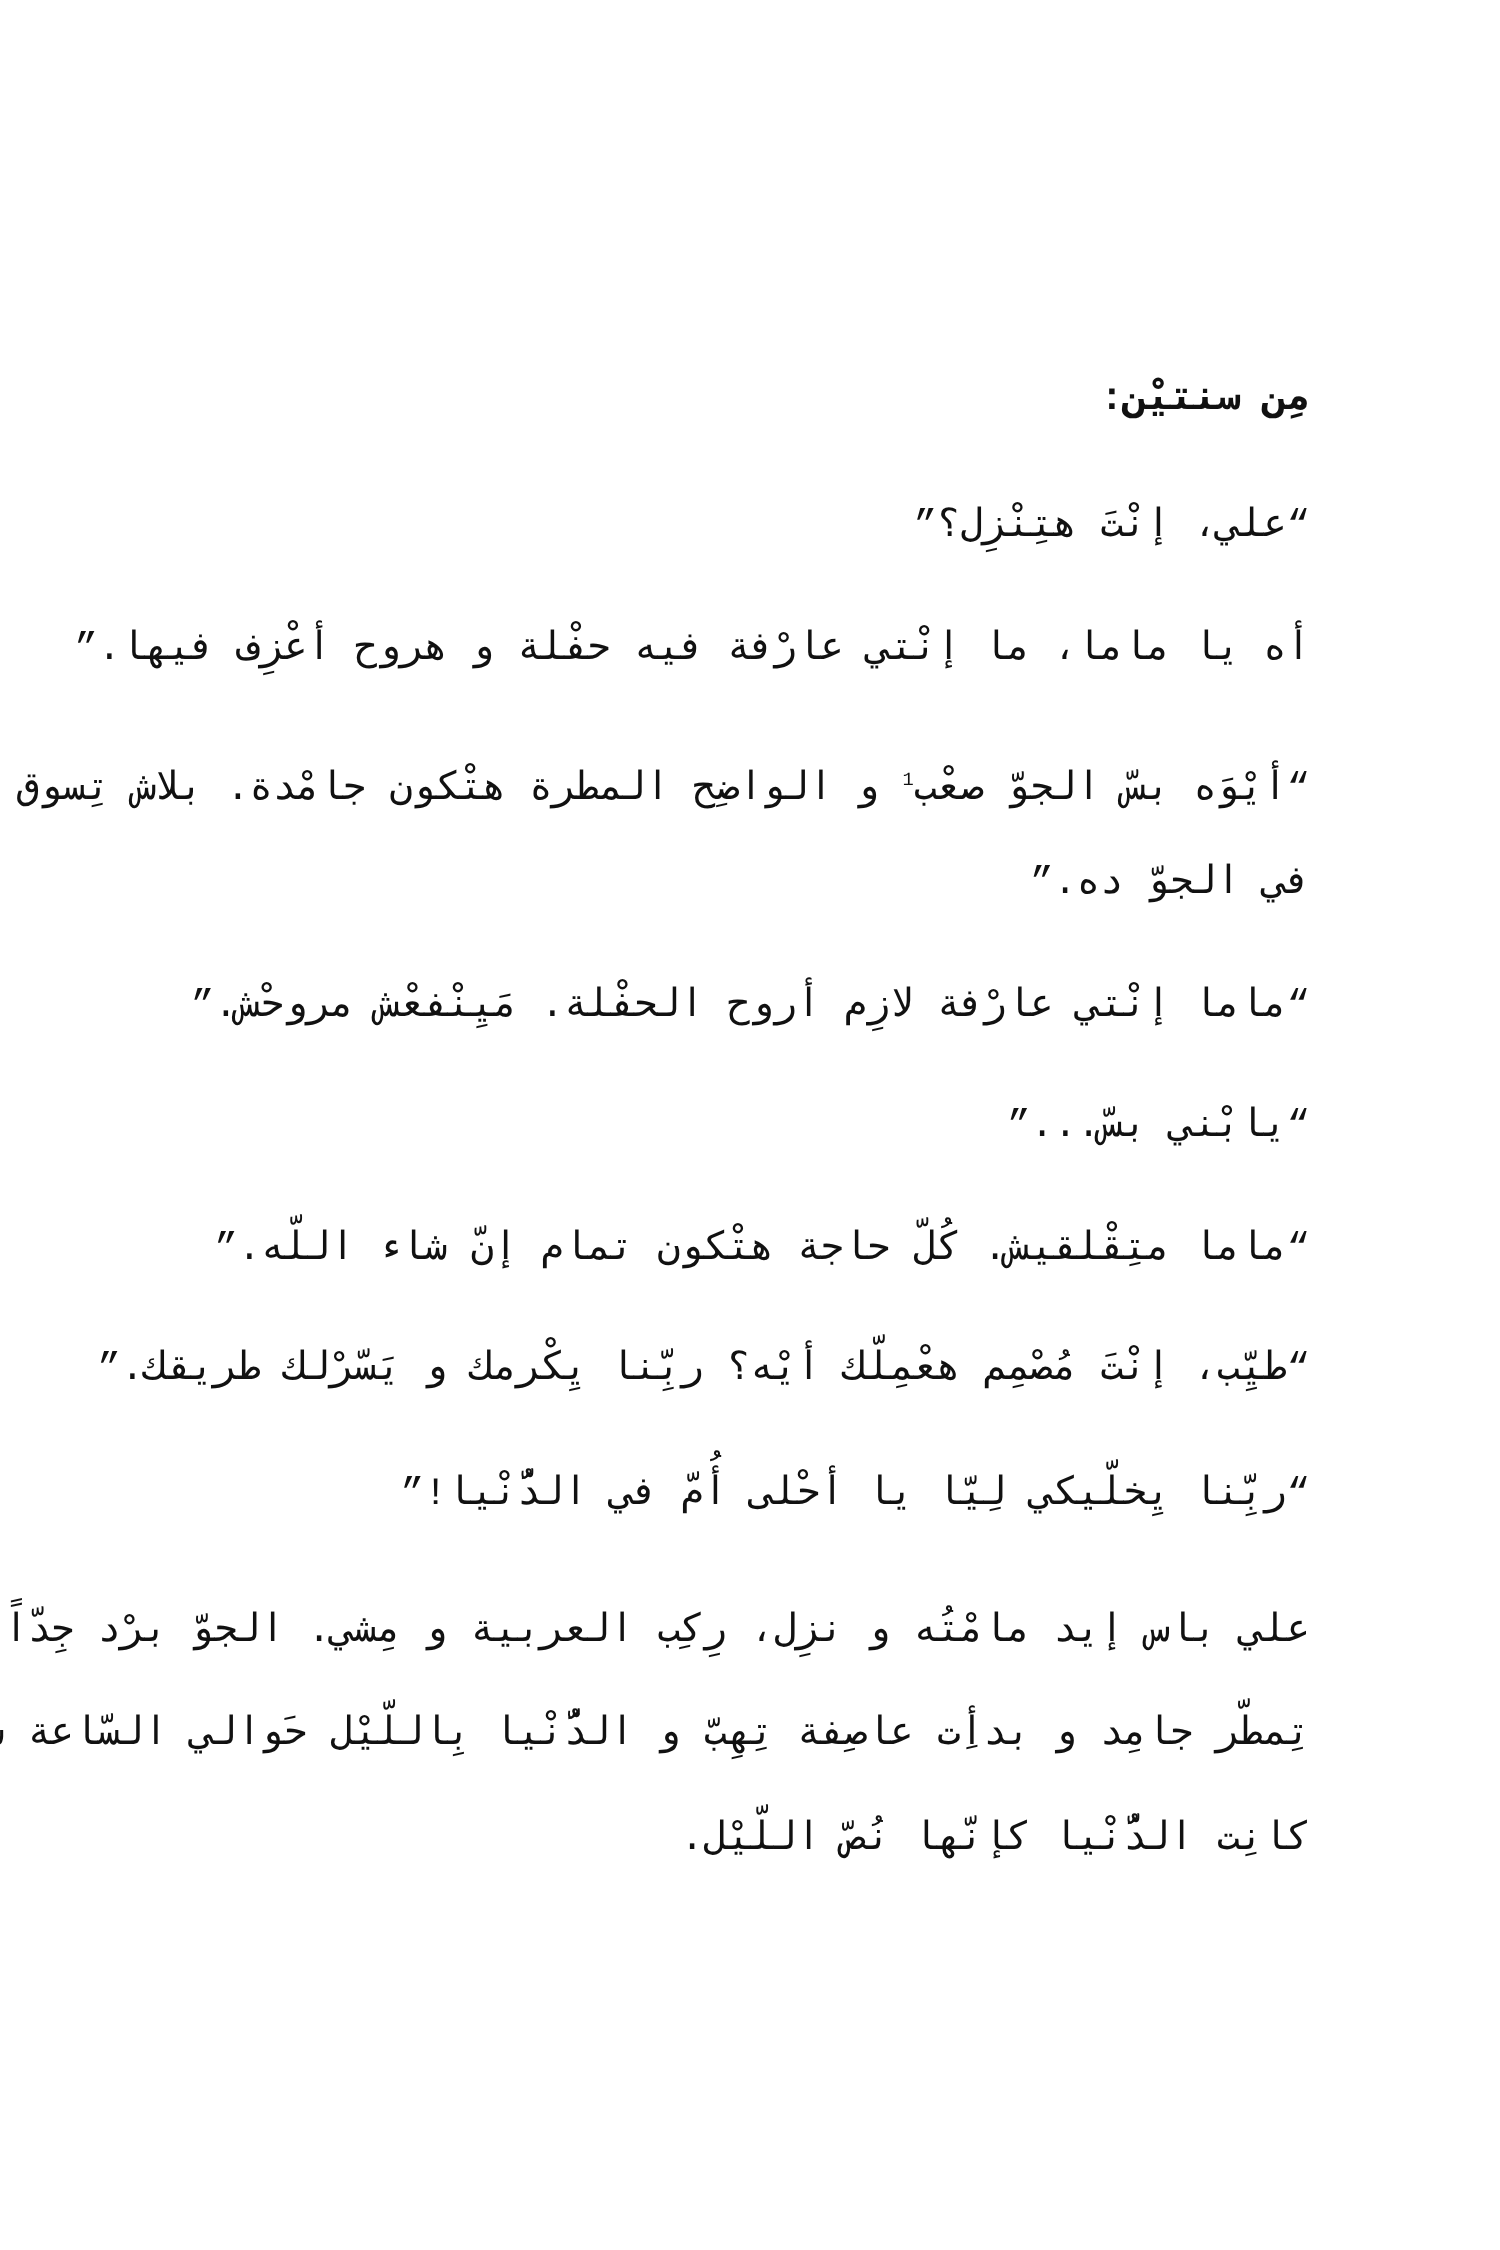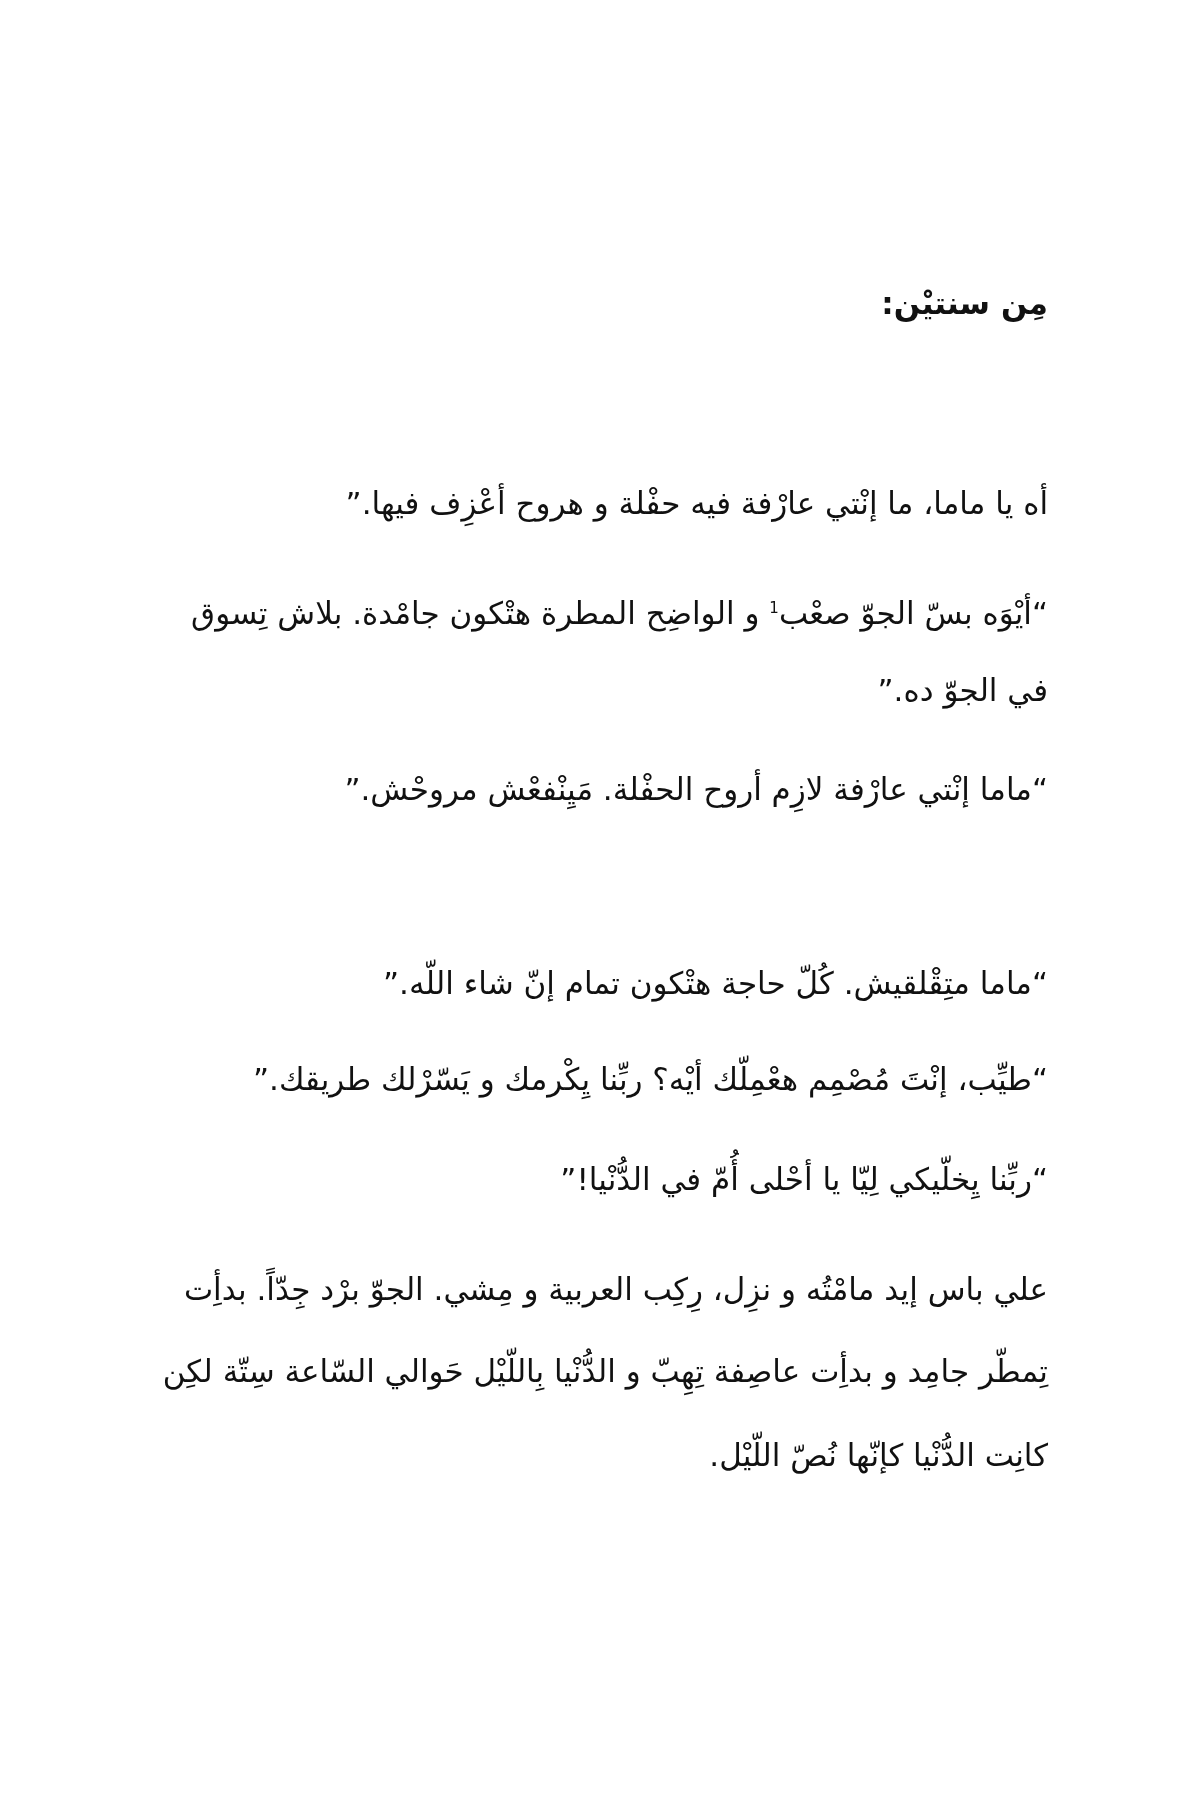--- a/index.html
+++ b/index.html
@@ -30,35 +30,37 @@
     .footer .sep { font-weight: bold; margin: 0 6px; }
     .footer .num { font-weight: bold; }
     .diac { color: #DFA01B; }
   </style>
 </head>
 <body>
 
 <div class="page">
 
 
-  <div class="body-text" style="top:0; height:1600px;">
+  <div class="body-text" style="top:17px; height:1600px;font-family:Liberation Mono, monospace;">
 
     <div class="line heading" style="top:280px;">م<span class="diac" style="color: rgb(223, 160, 27);">ِ</span>ن سنتي<span class="diac" style="color: rgb(223, 160, 27);">ْ</span>ن:</div>
 
+    <div class="line" style="top:382px;">“علي، إن<span class="diac" style="color: rgb(223, 160, 27);">ْ</span>ت<span class="diac" style="color: rgb(223, 160, 27);">َ</span> هت<span class="diac" style="color: rgb(223, 160, 27);">ِ</span>ن<span class="diac" style="color: rgb(223, 160, 27);">ْ</span>ز<span class="diac" style="color: rgb(223, 160, 27);">ِ</span>ل؟”</div>
 
     <div class="line" style="top:480px;">أه يا ماما، ما إن<span class="diac" style="color: rgb(223, 160, 27);">ْ</span>تي عار<span class="diac" style="color: rgb(223, 160, 27);">ْ</span>فة فيه حف<span class="diac" style="color: rgb(223, 160, 27);">ْ</span>لة و هروح أع<span class="diac" style="color: rgb(223, 160, 27);">ْ</span>ز<span class="diac" style="color: rgb(223, 160, 27);">ِ</span>ف فيها.”</div>
 
     <div class="line" style="top:585px;">
       <span>“أي<span class="diac" style="color: rgb(223, 160, 27);">ْ</span>و<span class="diac" style="color: rgb(223, 160, 27);">َ</span>ه بس<span class="diac" style="color: rgb(223, 160, 27);">ّ</span> الجو<span class="diac" style="color: rgb(223, 160, 27);">ّ</span> صع<span class="diac" style="color: rgb(223, 160, 27);">ْ</span>ب</span><sup class="sup">1</sup><span> و الواض<span class="diac" style="color: rgb(223, 160, 27);">ِ</span>ح المطرة هت<span class="diac" style="color: rgb(223, 160, 27);">ْ</span>كون جام<span class="diac" style="color: rgb(223, 160, 27);">ْ</span>دة. بلاش ت<span class="diac" style="color: rgb(223, 160, 27);">ِ</span>سوق</span>
     </div>
 
     <div class="line" style="top:667px;">في الجو<span class="diac" style="color: rgb(223, 160, 27);">ّ</span> ده.”</div>
 
     <div class="line" style="top:766px;">“ماما إن<span class="diac" style="color: rgb(223, 160, 27);">ْ</span>تي عار<span class="diac" style="color: rgb(223, 160, 27);">ْ</span>فة لاز<span class="diac" style="color: rgb(223, 160, 27);">ِ</span>م أروح الحف<span class="diac" style="color: rgb(223, 160, 27);">ْ</span>لة. م<span class="diac" style="color: rgb(223, 160, 27);">َ</span>ي<span class="diac" style="color: rgb(223, 160, 27);">ِ</span>ن<span class="diac" style="color: rgb(223, 160, 27);">ْ</span>فع<span class="diac" style="color: rgb(223, 160, 27);">ْ</span>ش مروح<span class="diac" style="color: rgb(223, 160, 27);">ْ</span>ش.”</div>
 
+    <div class="line" style="top:862px;">“ياب<span class="diac" style="color: rgb(223, 160, 27);">ْ</span>ني بس<span class="diac" style="color: rgb(223, 160, 27);">ّ</span>...”</div>
 
     <div class="line" style="top:960px;">“ماما مت<span class="diac" style="color: rgb(223, 160, 27);">ِ</span>ق<span class="diac" style="color: rgb(223, 160, 27);">ْ</span>لقيش. ك<span class="diac" style="color: rgb(223, 160, 27);">ُ</span>ل<span class="diac" style="color: rgb(223, 160, 27);">ّ</span> حاجة هت<span class="diac" style="color: rgb(223, 160, 27);">ْ</span>كون تمام إن<span class="diac" style="color: rgb(223, 160, 27);">ّ</span> شاء الل<span class="diac" style="color: rgb(223, 160, 27);">ّ</span>ه.”</div>
 
     <div class="line" style="top:1056px;">“طي<span class="diac" style="color: rgb(223, 160, 27);">ِ</span><span class="diac" style="color: rgb(223, 160, 27);">ّ</span>ب، إن<span class="diac" style="color: rgb(223, 160, 27);">ْ</span>ت<span class="diac" style="color: rgb(223, 160, 27);">َ</span> م<span class="diac" style="color: rgb(223, 160, 27);">ُ</span>ص<span class="diac" style="color: rgb(223, 160, 27);">ْ</span>م<span class="diac" style="color: rgb(223, 160, 27);">ِ</span>م هع<span class="diac" style="color: rgb(223, 160, 27);">ْ</span>م<span class="diac" style="color: rgb(223, 160, 27);">ِ</span>ل<span class="diac" style="color: rgb(223, 160, 27);">ّ</span>ك أي<span class="diac" style="color: rgb(223, 160, 27);">ْ</span>ه؟ رب<span class="diac" style="color: rgb(223, 160, 27);">ِ</span><span class="diac" style="color: rgb(223, 160, 27);">ّ</span>نا ي<span class="diac" style="color: rgb(223, 160, 27);">ِ</span>ك<span class="diac" style="color: rgb(223, 160, 27);">ْ</span>رمك و ي<span class="diac" style="color: rgb(223, 160, 27);">َ</span>س<span class="diac" style="color: rgb(223, 160, 27);">ّ</span>ر<span class="diac" style="color: rgb(223, 160, 27);">ْ</span>لك طريقك.”</div>
 
     <div class="line" style="top:1156px;">“رب<span class="diac" style="color: rgb(223, 160, 27);">ِ</span><span class="diac" style="color: rgb(223, 160, 27);">ّ</span>نا ي<span class="diac" style="color: rgb(223, 160, 27);">ِ</span>خل<span class="diac" style="color: rgb(223, 160, 27);">ّ</span>يكي ل<span class="diac" style="color: rgb(223, 160, 27);">ِ</span>ي<span class="diac" style="color: rgb(223, 160, 27);">ّ</span>ا يا أح<span class="diac" style="color: rgb(223, 160, 27);">ْ</span>لى أ<span class="diac" style="color: rgb(223, 160, 27);">ُ</span>م<span class="diac" style="color: rgb(223, 160, 27);">ّ</span> في الد<span class="diac" style="color: rgb(223, 160, 27);">ُ</span><span class="diac" style="color: rgb(223, 160, 27);">ّ</span>ن<span class="diac" style="color: rgb(223, 160, 27);">ْ</span>يا!”</div>
 
     <div class="line" style="top:1266px;">علي باس إيد مام<span class="diac" style="color: rgb(223, 160, 27);">ْ</span>ت<span class="diac" style="color: rgb(223, 160, 27);">ُ</span>ه و نز<span class="diac" style="color: rgb(223, 160, 27);">ِ</span>ل، ر<span class="diac" style="color: rgb(223, 160, 27);">ِ</span>ك<span class="diac" style="color: rgb(223, 160, 27);">ِ</span>ب العربية و م<span class="diac" style="color: rgb(223, 160, 27);">ِ</span>شي. الجو<span class="diac" style="color: rgb(223, 160, 27);">ّ</span> بر<span class="diac" style="color: rgb(223, 160, 27);">ْ</span>د ج<span class="diac" style="color: rgb(223, 160, 27);">ِ</span>د<span class="diac" style="color: rgb(223, 160, 27);">ّ</span>ا<span class="diac" style="color: rgb(223, 160, 27);">ً</span>. بدأ<span class="diac" style="color: rgb(223, 160, 27);">ِ</span>ت</div>
     <div class="line" style="top:1348px;">ت<span class="diac" style="color: rgb(223, 160, 27);">ِ</span>مط<span class="diac" style="color: rgb(223, 160, 27);">ّ</span>ر جام<span class="diac" style="color: rgb(223, 160, 27);">ِ</span>د و بدأ<span class="diac" style="color: rgb(223, 160, 27);">ِ</span>ت عاص<span class="diac" style="color: rgb(223, 160, 27);">ِ</span>فة ت<span class="diac" style="color: rgb(223, 160, 27);">ِ</span>ه<span class="diac" style="color: rgb(223, 160, 27);">ِ</span>ب<span class="diac" style="color: rgb(223, 160, 27);">ّ</span> و الد<span class="diac" style="color: rgb(223, 160, 27);">ُ</span><span class="diac" style="color: rgb(223, 160, 27);">ّ</span>ن<span class="diac" style="color: rgb(223, 160, 27);">ْ</span>يا ب<span class="diac" style="color: rgb(223, 160, 27);">ِ</span>الل<span class="diac" style="color: rgb(223, 160, 27);">ّ</span>ي<span class="diac" style="color: rgb(223, 160, 27);">ْ</span>ل ح<span class="diac" style="color: rgb(223, 160, 27);">َ</span>والي الس<span class="diac" style="color: rgb(223, 160, 27);">ّ</span>اعة س<span class="diac" style="color: rgb(223, 160, 27);">ِ</span>ت<span class="diac" style="color: rgb(223, 160, 27);">ّ</span>ة لك<span class="diac" style="color: rgb(223, 160, 27);">ِ</span>ن</div>
     <div class="line" style="top:1432px;">كان<span class="diac" style="color: rgb(223, 160, 27);">ِ</span>ت الد<span class="diac" style="color: rgb(223, 160, 27);">ُ</span><span class="diac" style="color: rgb(223, 160, 27);">ّ</span>ن<span class="diac" style="color: rgb(223, 160, 27);">ْ</span>يا كإن<span class="diac" style="color: rgb(223, 160, 27);">ّ</span>ها ن<span class="diac" style="color: rgb(223, 160, 27);">ُ</span>ص<span class="diac" style="color: rgb(223, 160, 27);">ّ</span> الل<span class="diac" style="color: rgb(223, 160, 27);">ّ</span>ي<span class="diac" style="color: rgb(223, 160, 27);">ْ</span>ل.</div>

